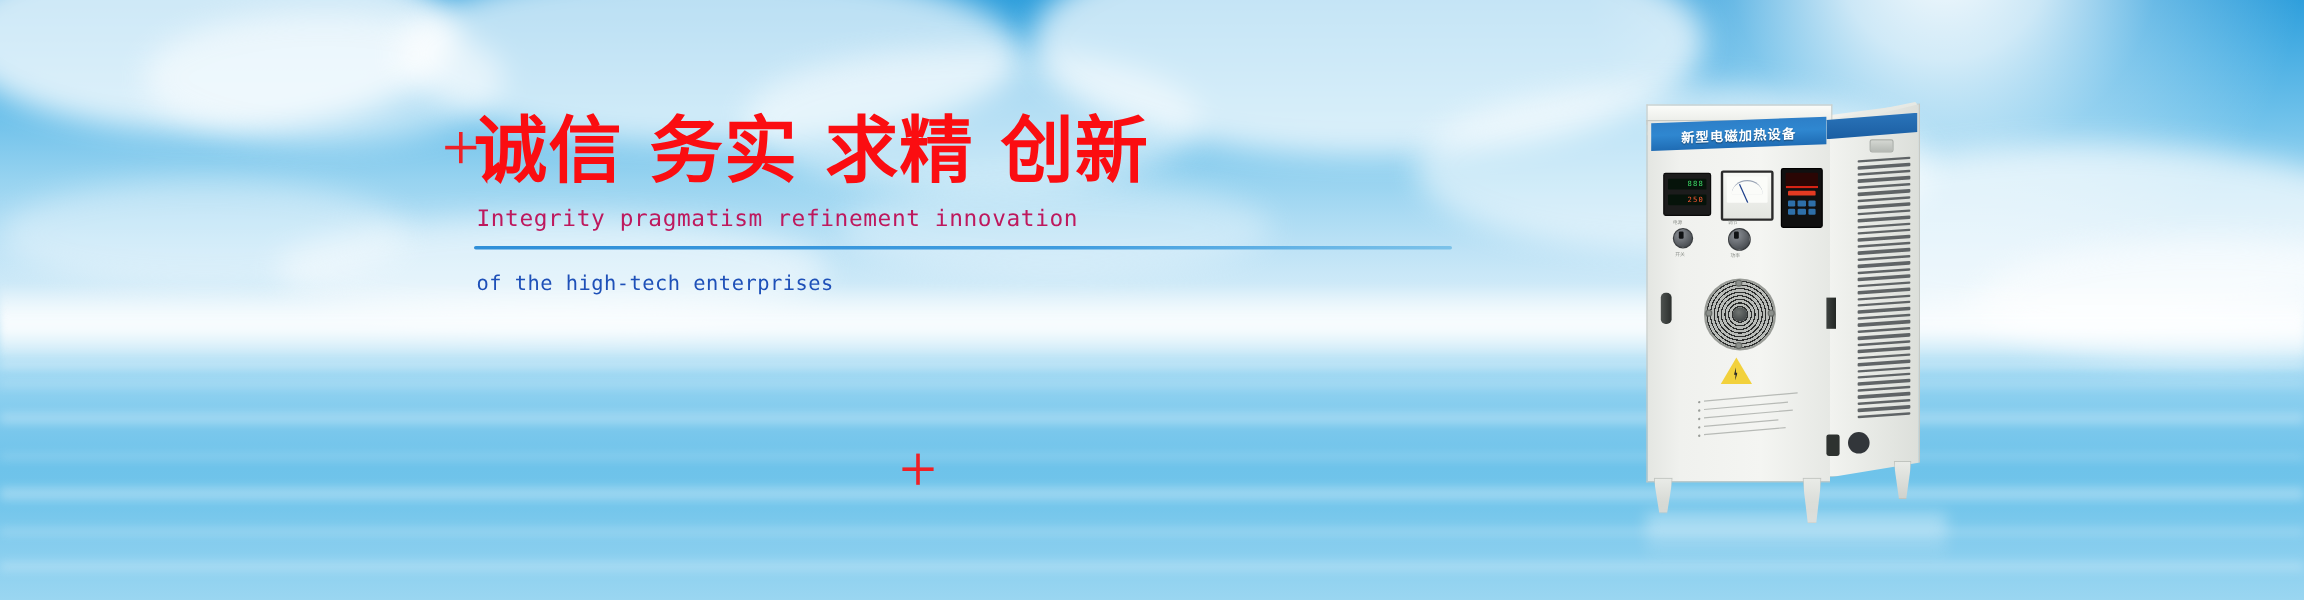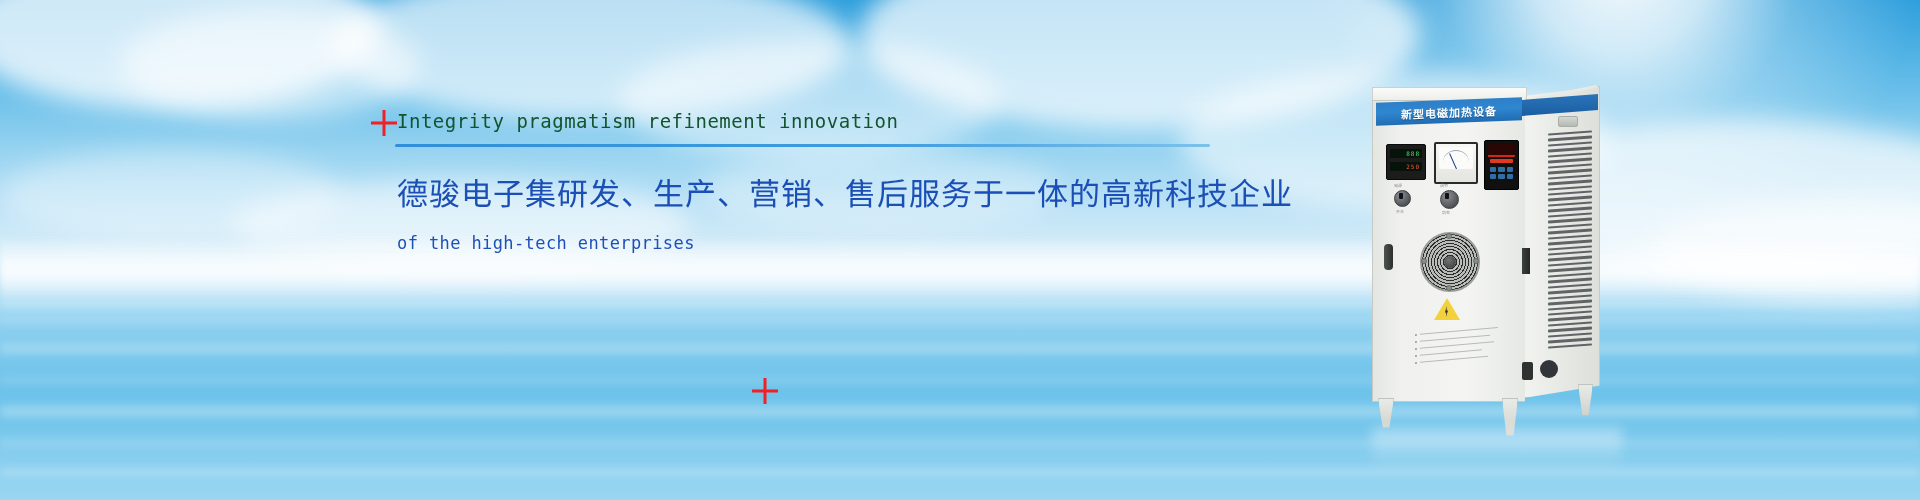--- a/index.html
+++ b/index.html
@@ -70,21 +70,21 @@
 
   .headline{
     font-family:"DejaVu Sans","Liberation Sans",sans-serif;
     font-size:61px;line-height:1.0;font-weight:700;
     color:#fb0d11;letter-spacing:1px;white-space:nowrap;
     margin:0;
   }
 
   .sub-en{
     font-family:"DejaVu Sans Mono","Liberation Mono",monospace;
-    font-size:19px;letter-spacing:0.5px;color:#14532d;
+    font-size:19px;letter-spacing:0.5px;color:#be185d;
     margin:14px 0 0 2px;white-space:nowrap;
   }
 
   .divider{
     margin-top:12px;width:815px;height:3px;
     background:linear-gradient(to right,#2f8fd8 0%,#3f9cdf 60%,#7cc2e9 100%);
     border-radius:2px;
   }
 
   .tagline-cn{
@@ -313,26 +313,26 @@
   <div class="streak s3"></div>
   <div class="streak s4"></div>
   <div class="streak s5"></div>
   <div class="streak s6"></div>
   <div class="streak s7"></div>
 
   <div class="plus plus-top"></div>
   <div class="plus plus-bottom"></div>
 
   <div class="copy">
+    <h1 class="headline">诚信 务实 求精 创新</h1>
 
     <div class="sub-en">Integrity  pragmatism  refinement  innovation</div>
 
     <div class="divider"></div>
 
-    <div class="tagline-cn">德骏电子集研发、生产、营销、售后服务于一体的高新科技企业</div>
 
     <div class="tagline-en">
       <div>of the high-tech enterprises</div>
     </div>
   </div>
 
   <div class="machine">
 
     <div class="m-side"></div>
     <div class="vents">

